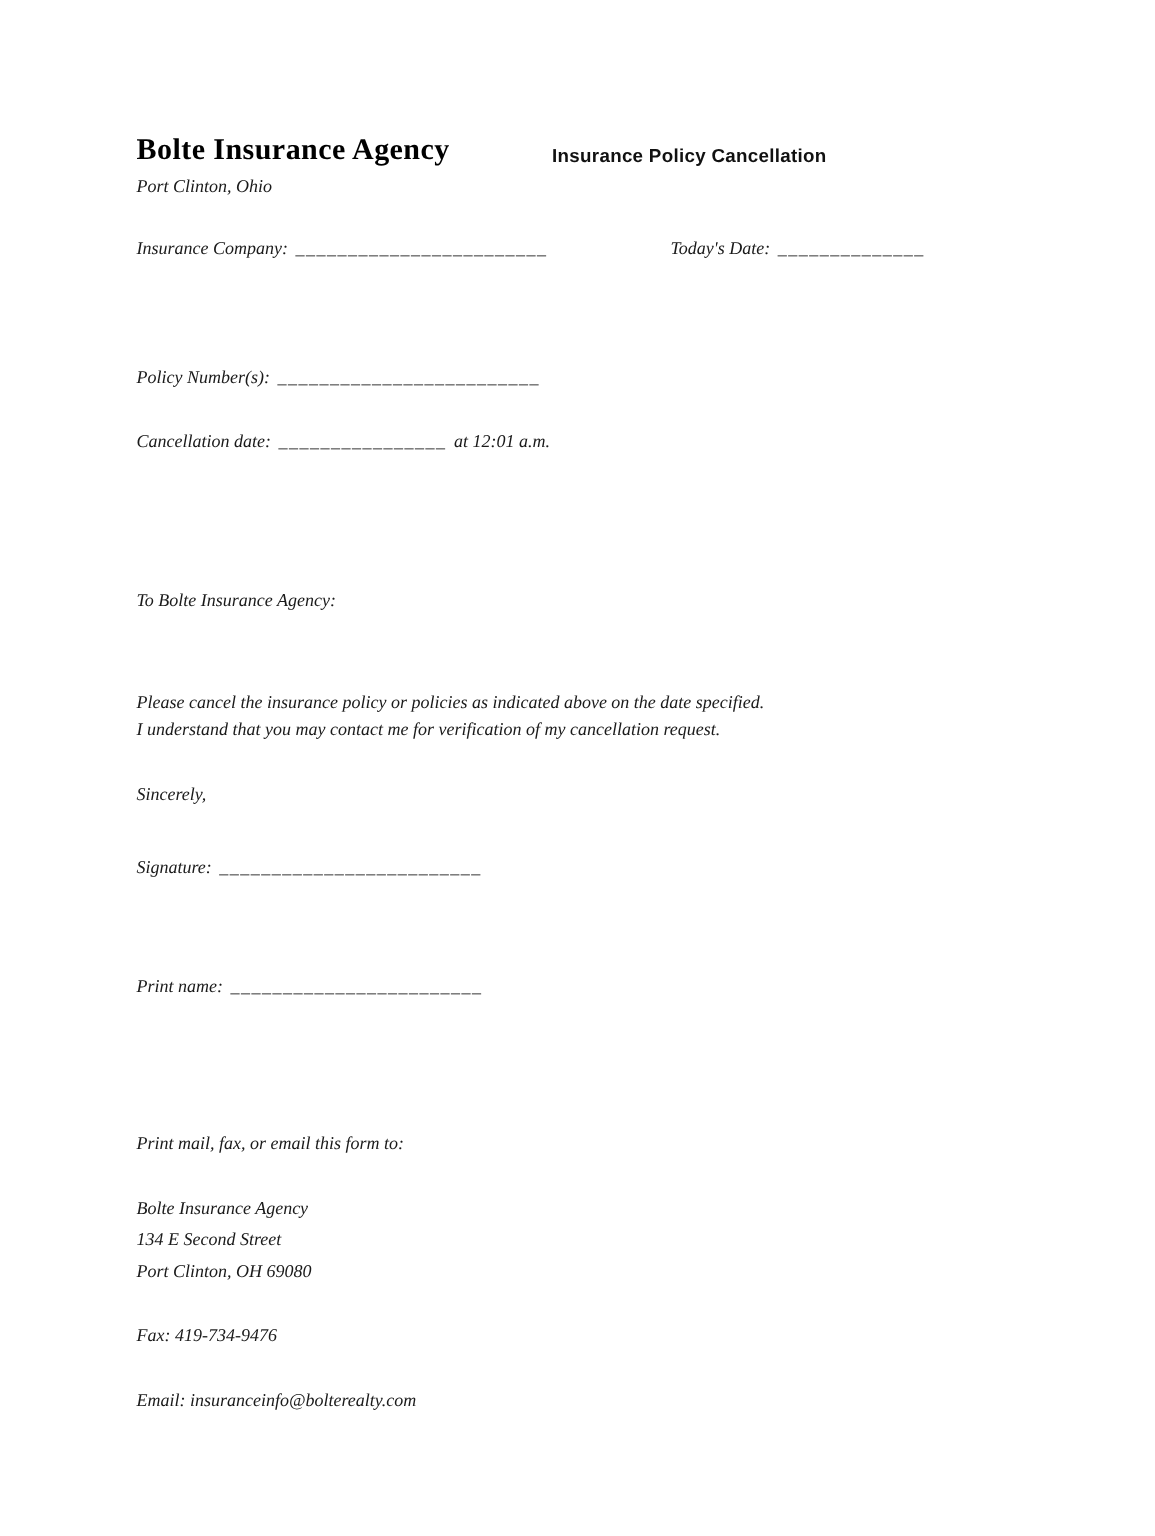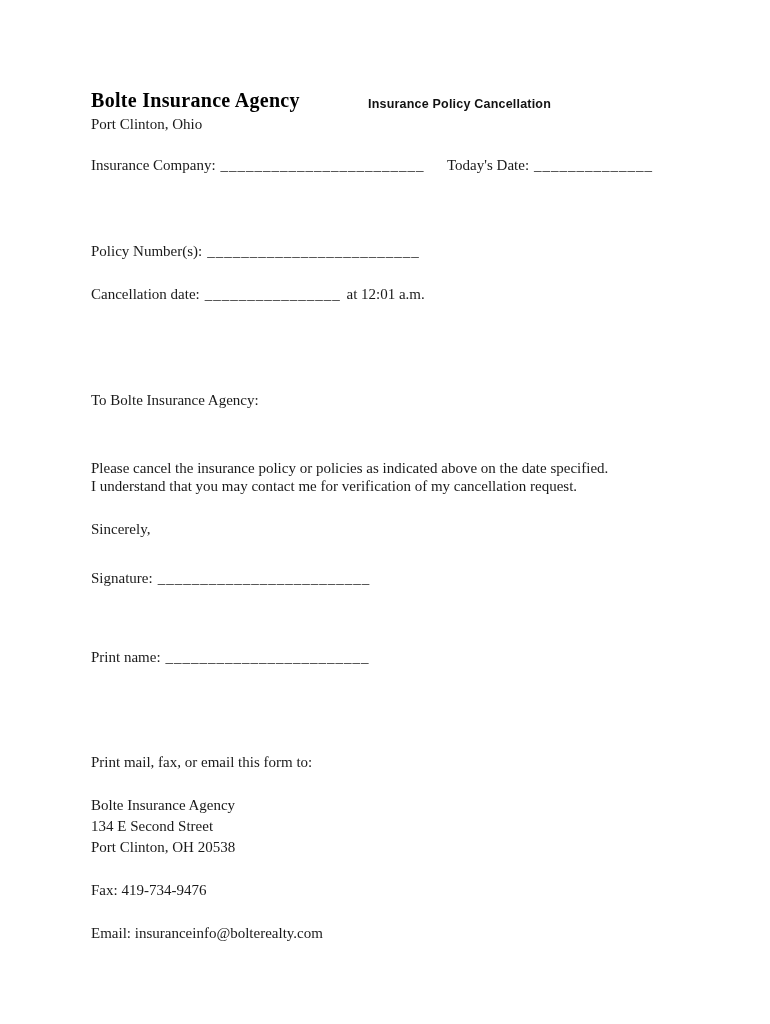--- a/index.html
+++ b/index.html
@@ -23,22 +23,23 @@
     letter-spacing: 0.3px; color: #000000;
   }
   .doc-type {
     position: absolute; right: 90px; top: 97px;
     font-family: "Liberation Sans", sans-serif;
     font-size: 12.5px; line-height: 15px; font-weight: bold;
     letter-spacing: 0.2px; color: #111111;
   }
   .subtitle { top: 114px; }
   .line {
-    font-size: 15px; line-height: 21px;
+    font-size: 12px; line-height: 21px;
     white-space: nowrap;
+    font-style: italic;
   }
   .blank {
     letter-spacing: 1px;
     margin-left: 5px;
   }
   .suffix { margin-left: 2px; }
   .row1 { top: 155px; right: 60px; }
   .row2 { top: 198px; }
   .row3 { top: 241px; }
   .row4 { top: 284px; }
@@ -89,19 +90,19 @@
 
   <div class="abs line printrow">
     <span>Print name:</span><span class="blank">________________________</span>
   </div>
 
   <div class="abs line instruction">Print mail, fax, or email this form to:</div>
 
   <div class="abs line address">
     <div>Bolte Insurance Agency</div>
     <div>134 E Second Street</div>
-    <div>Port Clinton, OH 20538</div>
+    <div>Port Clinton, OH 69080</div>
   </div>
 
   <div class="abs line faxline">Fax: 419-734-9476</div>
   <div class="abs line emailline">Email: insuranceinfo@bolterealty.com</div>
 
 </div>
 
 </body></html>

